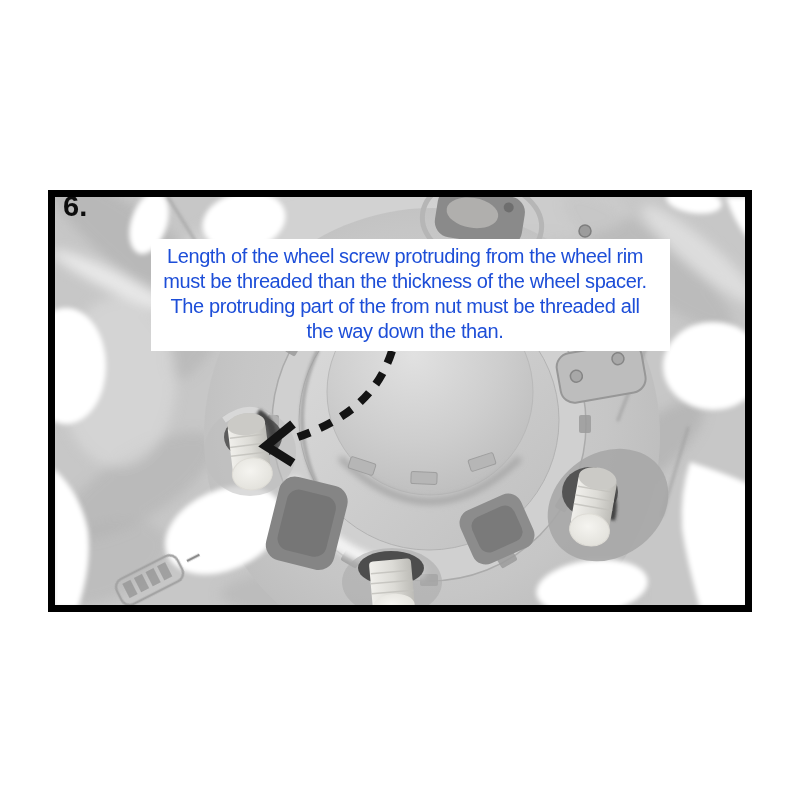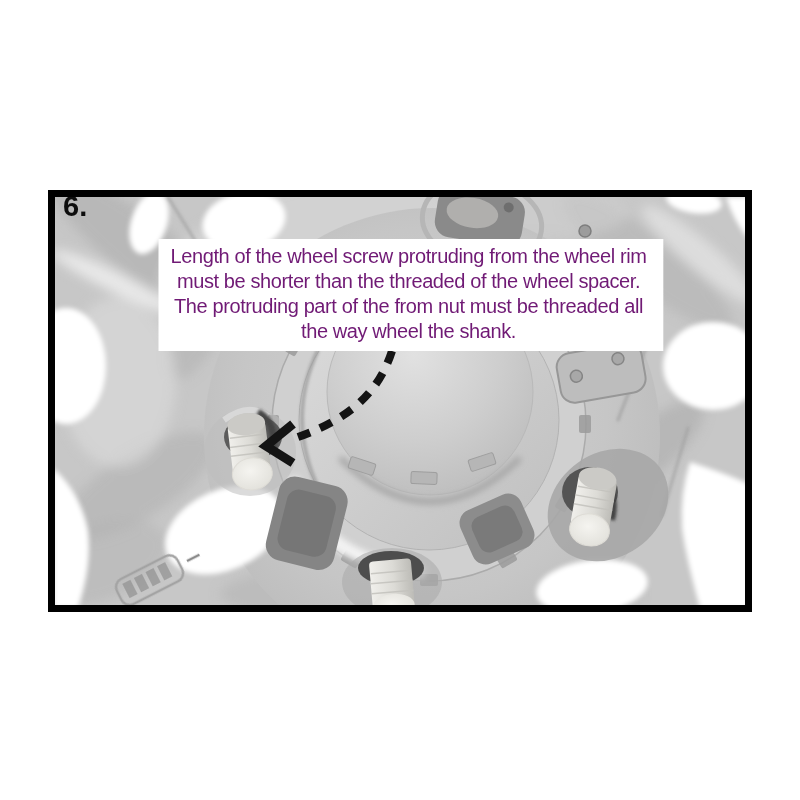--- a/index.html
+++ b/index.html
@@ -4,22 +4,22 @@
 <style>
   html,body{margin:0;padding:0;background:#ffffff;}
   .canvas{position:relative;width:800px;height:800px;background:#ffffff;overflow:hidden;
           font-family:"Liberation Sans", sans-serif;}
   .frame{position:absolute;left:48px;top:190px;width:690px;height:408px;
          border:7px solid #000000;background:#c7c7c7;overflow:hidden;}
   .photo-svg{position:absolute;left:0;top:0;display:block;}
   .step-number{position:absolute;left:8px;top:-7px;font-size:29px;font-weight:bold;
                color:#0d0d0d;letter-spacing:0;z-index:3;}
   .caption{position:absolute;left:356px;top:42px;transform:translateX(-50%);
-           background:#ffffff;padding:5px 17px 7px 12px;text-align:center;
-           font-size:20px;line-height:25px;letter-spacing:-0.4px;color:#701a75;
+           background:#ffffff;padding:5px 24px 7px 12px;text-align:center;
+           font-size:20px;line-height:25px;letter-spacing:-0.4px;color:#1d4ed8;
            white-space:nowrap;z-index:2;}
   .cap-line{display:block;}
 </style>
 </head>
 <body>
 
 <div class="canvas">
   <div class="frame">
 
     <svg class="photo-svg" width="690" height="408" viewBox="55 197 690 408" xmlns="http://www.w3.org/2000/svg">
@@ -199,19 +199,19 @@
       <g>
         <path d="M 392 351 C 380 388, 355 417, 298 437" stroke="#141414" stroke-width="8" stroke-dasharray="13 11" fill="none"></path>
         <path d="M 293 424 L 266 446 L 293 463" stroke="#141414" stroke-width="9" fill="none" stroke-linejoin="miter"></path>
       </g>
     </svg>
 
     <div class="step-number">6.</div>
 
     <div class="caption">
       <span class="cap-line">Length of the wheel screw protruding from the wheel rim</span>
-      <span class="cap-line">must be shorter than the threaded of the wheel spacer.</span>
+      <span class="cap-line">must be threaded than the thickness of the wheel spacer.</span>
       <span class="cap-line">The protruding part of the from nut must be threaded all</span>
-      <span class="cap-line">the way wheel the shank.</span>
+      <span class="cap-line">the way down the than.</span>
     </div>
 
   </div>
 </div>
 
 </body></html>

